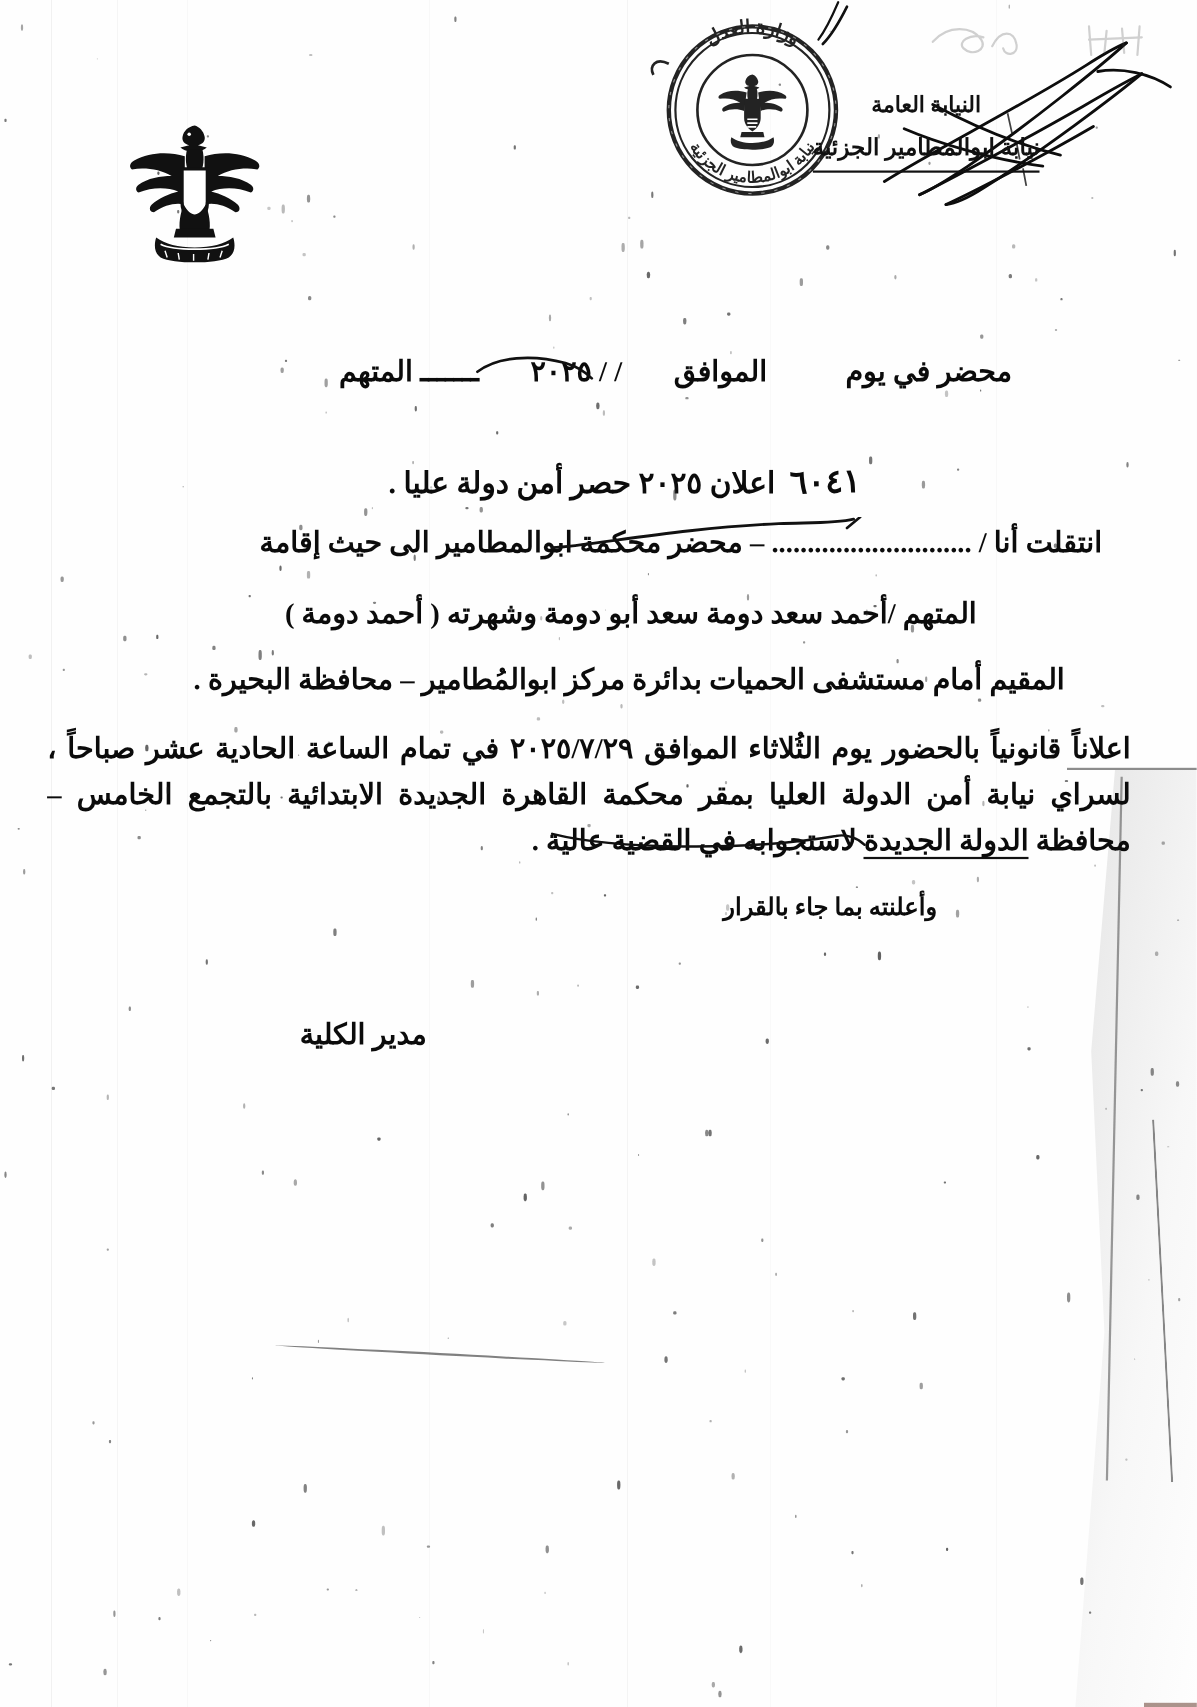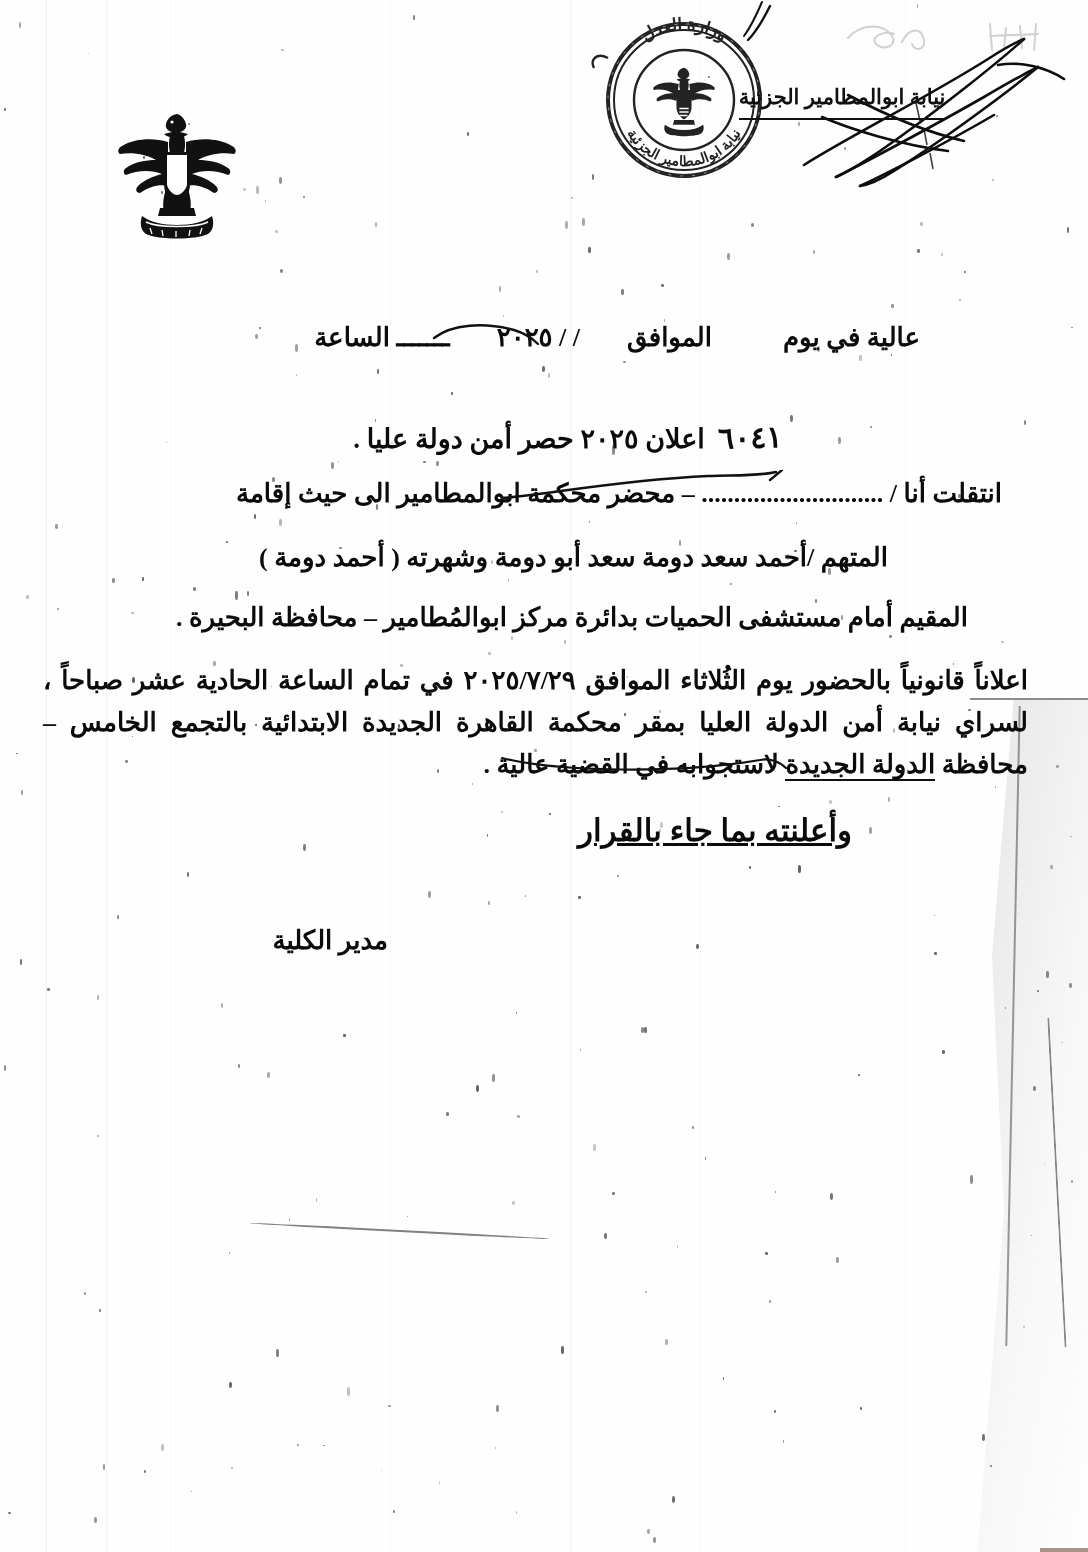--- a/index.html
+++ b/index.html
@@ -101,21 +101,21 @@
   }
   .line-address{
     right:120px;top:602px;font-size:26px;white-space:nowrap;
   }
 
   .para2{
     right:60px;top:660px;width:985px;font-size:26px;line-height:1.62;text-align:justify;
   }
   .para2 .u{border-bottom:2px solid #111;}
 
-  .line-close1{right:236px;top:812px;font-size:31px;text-decoration:underline;}
+  .line-close1{right:236px;top:812px;font-size:22px;}
   .line-close2{right:236px;top:856px;font-size:25px;}
 
   .sig-label{
     position:absolute;right:700px;top:925px;font-size:26px;font-weight:bold;color:#0b0b0b;
   }
 
   
   .hand{position:absolute;pointer-events:none;}
   .hw-top{left:840px;top:8px;opacity:.45;}
   .hw-day{right:540px;top:318px;}
@@ -174,35 +174,36 @@
 
       <path d="M30 108 C28 114,28 122,34 126 C46 132,84 132,96 126 C102 122,102 114,100 108
                C92 114,80 117,65 117 C50 117,38 114,30 108 Z"></path>
       <path d="M34 114 C46 120,84 120,96 114" stroke="#fff" stroke-width="1.6" fill="none"></path>
       <path d="M38 120 L40 126 M50 122 L51 128 M64 123 L64 129 M78 122 L77 128 M90 120 L88 126" stroke="#fff" stroke-width="1.3" fill="none"></path>
     </g>
   </svg>
 
   
   <div class="org-block">
+    <div class="l1">النيابة العامة</div>
     <div><span class="l3">نيابة ابوالمطامير الجزئية</span></div>
   </div>
 
   
 
   
   <div class="body-txt line-date">
-    <span>عالية في يوم</span>
+    <span>محضر في يوم</span>
     <span class="gap"></span>
     <span>الموافق</span>
     <span class="gap-sm"></span>
     <span>/ / ٢٠٢٥</span>
     <span class="gap-sm"></span>
     <span class="underscores">ـــــــ</span>
-    <span>الساعة</span>
+    <span>المتهم</span>
   </div>
 
   
   <svg class="hand hw-day" width="120" height="34" viewBox="0 0 120 34">
     <path d="M6 20 C24 6, 56 4, 86 12 C96 15, 104 20, 110 26" stroke="#111" stroke-width="2.4" fill="none" stroke-linecap="round"></path>
   </svg>
 
   
 
   

